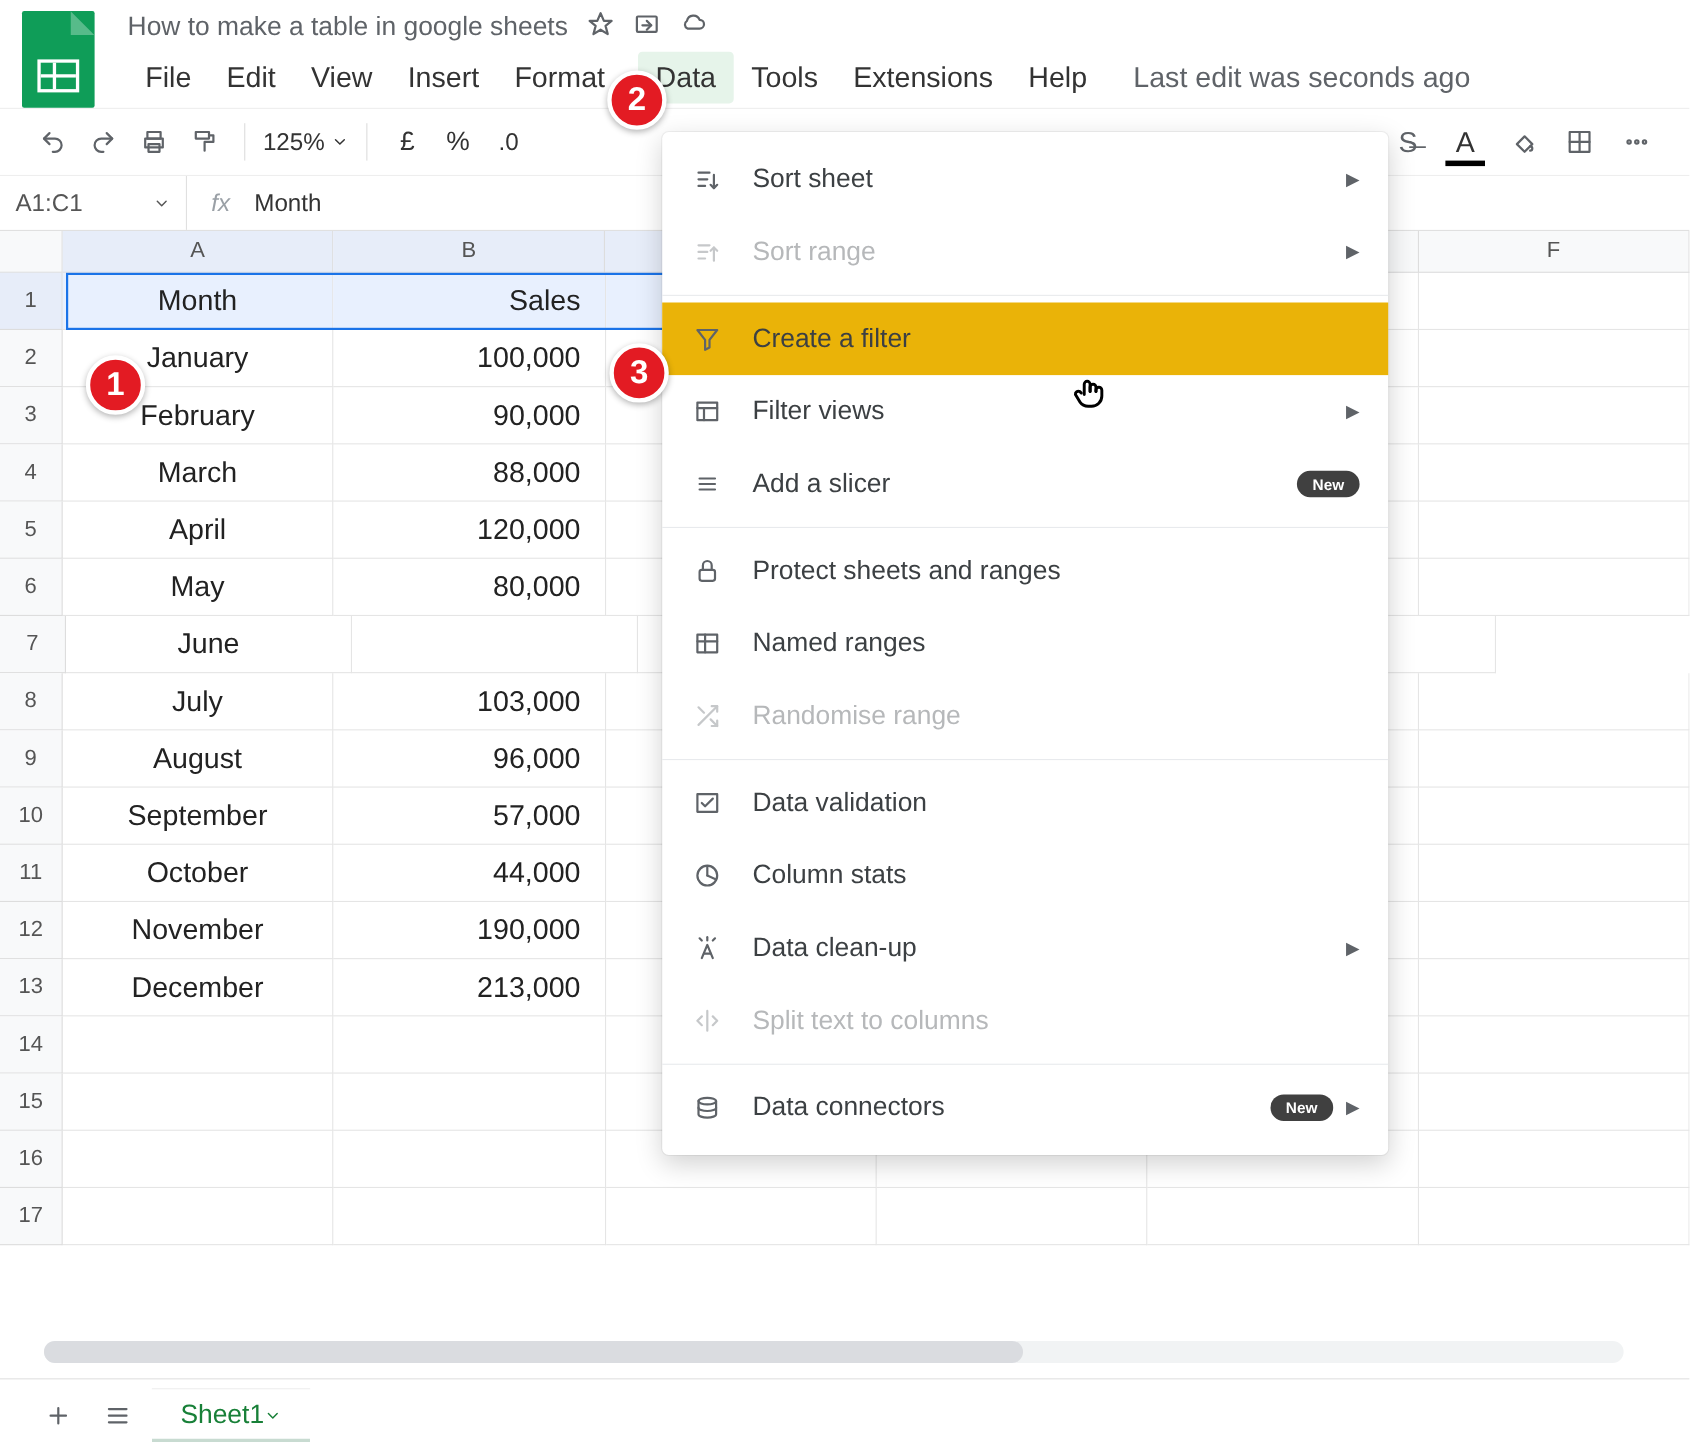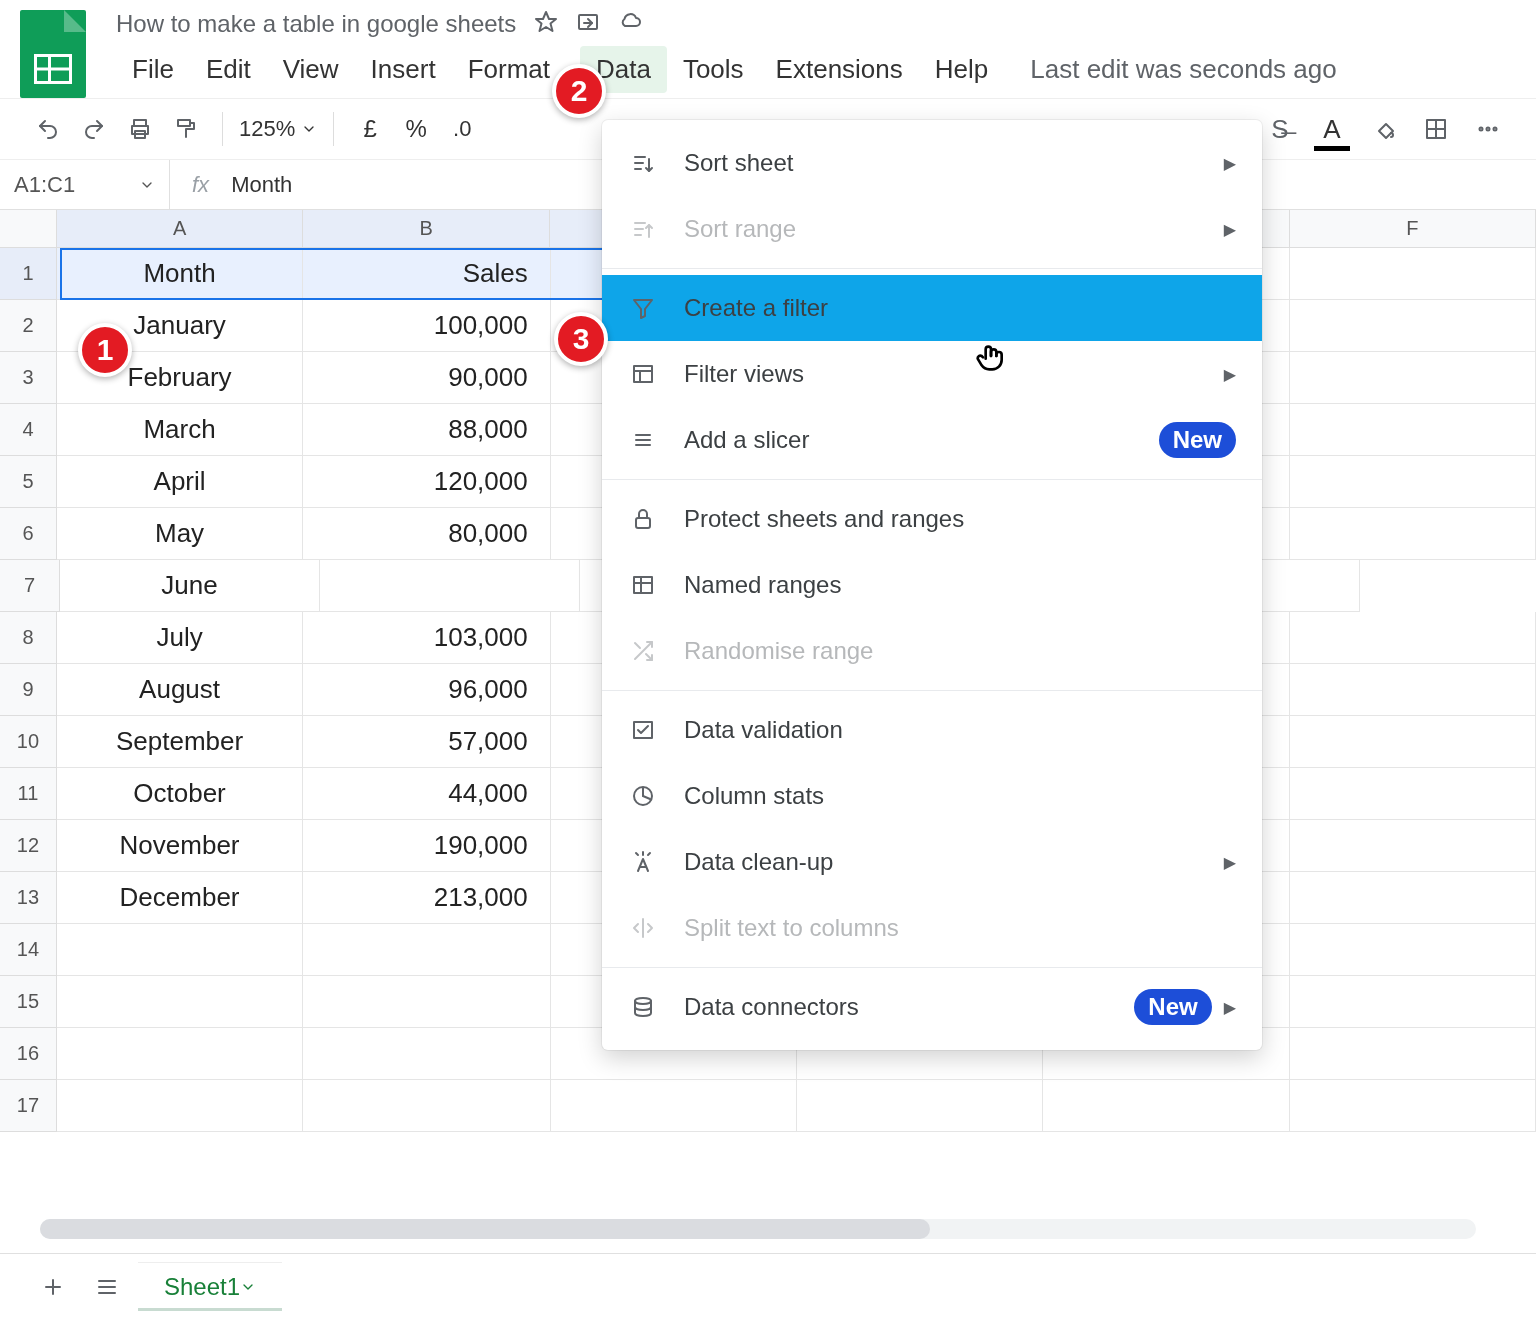--- a/index.html
+++ b/index.html
@@ -142,28 +142,28 @@
     padding: 10px 0;
     z-index:50;
   }
   .dd-item {
     display:flex; align-items:center;
     height:66px;
     padding:0 26px;
     font-size:24px; color:#3c4043;
     cursor:pointer; position:relative;
   }
-  .dd-item.hover { background:#0ea5e9;}
+  .dd-item.hover { background:#eab308;}
   .dd-item.disabled { color:#b6b8ba; }
   .dd-item .ic { width:30px; margin-right:26px; display:flex; align-items:center; justify-content:center; color:#5f6368;}
   .dd-item.disabled .ic { color:#c6c8ca;}
   .dd-item .arrow { margin-left:auto; color:#5f6368; font-size:16px;}
   .dd-item .badge {
-    margin-left:auto; background:#1d4ed8; color:#fff;
-    font-size:24px; font-weight:bold;
+    margin-left:auto; background:#404040; color:#fff;
+    font-size:14px; font-weight:bold;
     padding:4px 14px; border-radius:18px;
   }
   .dd-item .badge + .arrow { margin-left:12px;}
   .dd-sep { height:1px; background:#e8eaed; margin:6px 0;}
   
   .callout {
     position:absolute; width:54px; height:54px;
     background:#e31b23; border-radius:50%;
     color:#fff; font-size:30px; font-weight:bold;
     display:flex; align-items:center; justify-content:center;

